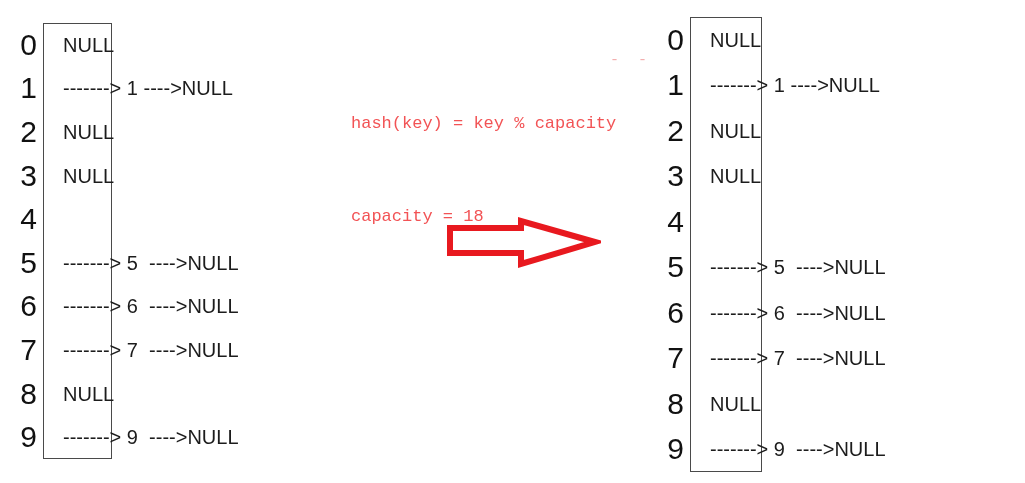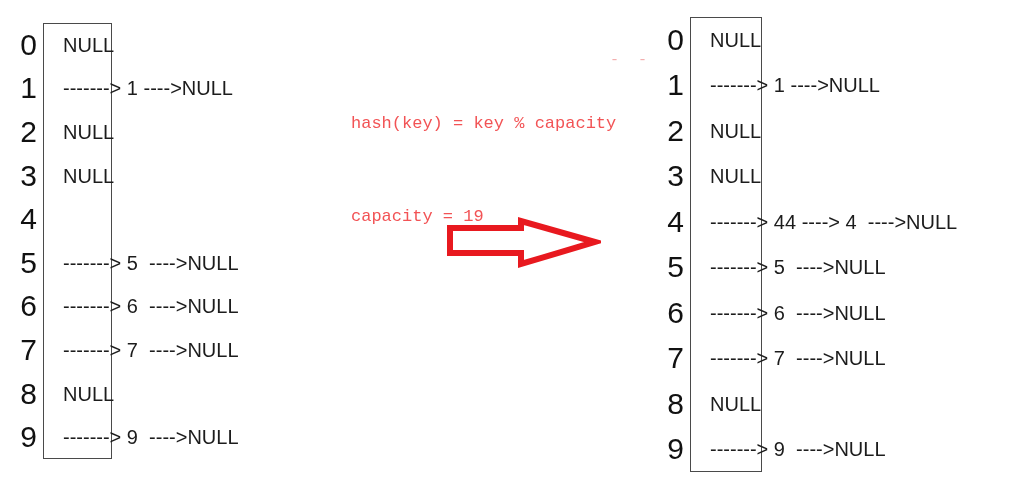--- a/index.html
+++ b/index.html
@@ -122,21 +122,21 @@
         <span class="cell">NULL</span>
       </div>
     <div class="row">
         <span class="idx">9</span>
         <span class="cell">-------&gt; 9  ----&gt;NULL</span>
       </div>
   </section>
 
   <div class="annotation">
     <div>hash(key) = key % capacity</div>
-    <div>capacity = 19</div>
+    <div>capacity = 18</div>
   </div>
 
   <div class="stray-mark">- -</div>
 
   <svg class="big-arrow" viewBox="0 0 155 54" aria-hidden="true">
     <polygon points="4,12 75,12 75,5 149,26 75,48 75,37 4,37" fill="#ffffff" stroke-width="6" stroke-linejoin="miter" stroke="#e8191f"></polygon>
   </svg>
 
   <section class="htable" id="table-right">
     <div class="box"></div>
@@ -151,21 +151,20 @@
     <div class="row">
         <span class="idx">2</span>
         <span class="cell">NULL</span>
       </div>
     <div class="row">
         <span class="idx">3</span>
         <span class="cell">NULL</span>
       </div>
     <div class="row">
         <span class="idx">4</span>
-        <span class="cell">-------&gt; 44 ----&gt; 4  ----&gt;NULL</span>
       </div>
     <div class="row">
         <span class="idx">5</span>
         <span class="cell">-------&gt; 5  ----&gt;NULL</span>
       </div>
     <div class="row">
         <span class="idx">6</span>
         <span class="cell">-------&gt; 6  ----&gt;NULL</span>
       </div>
     <div class="row">

